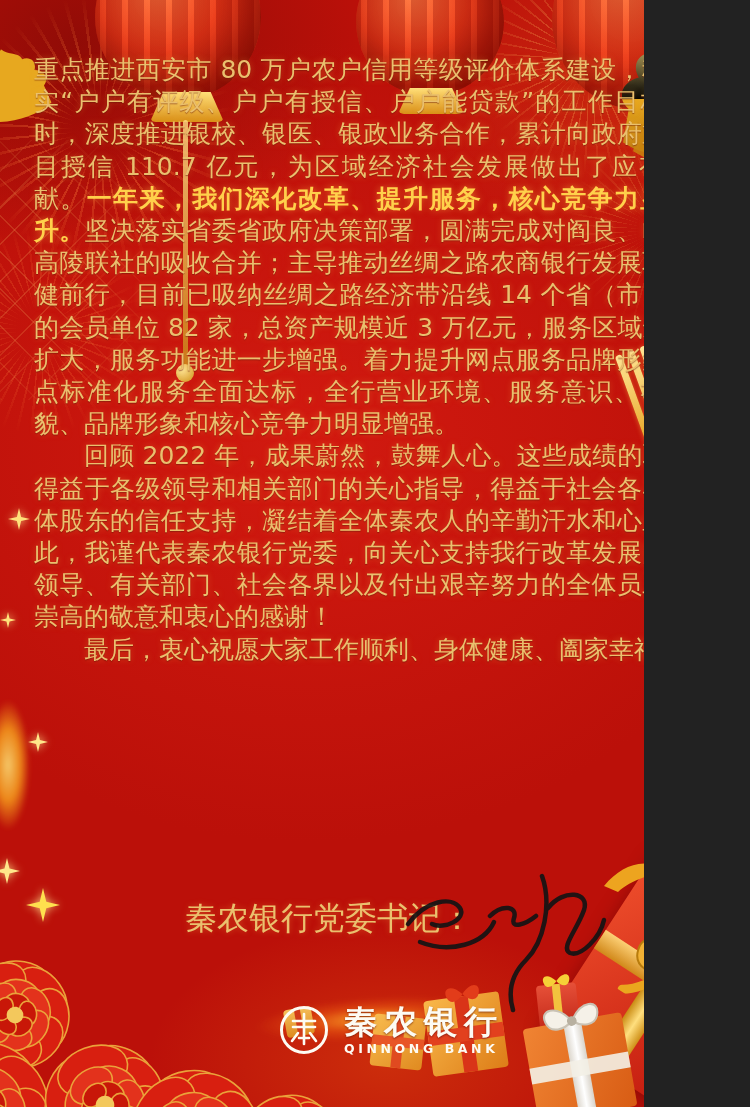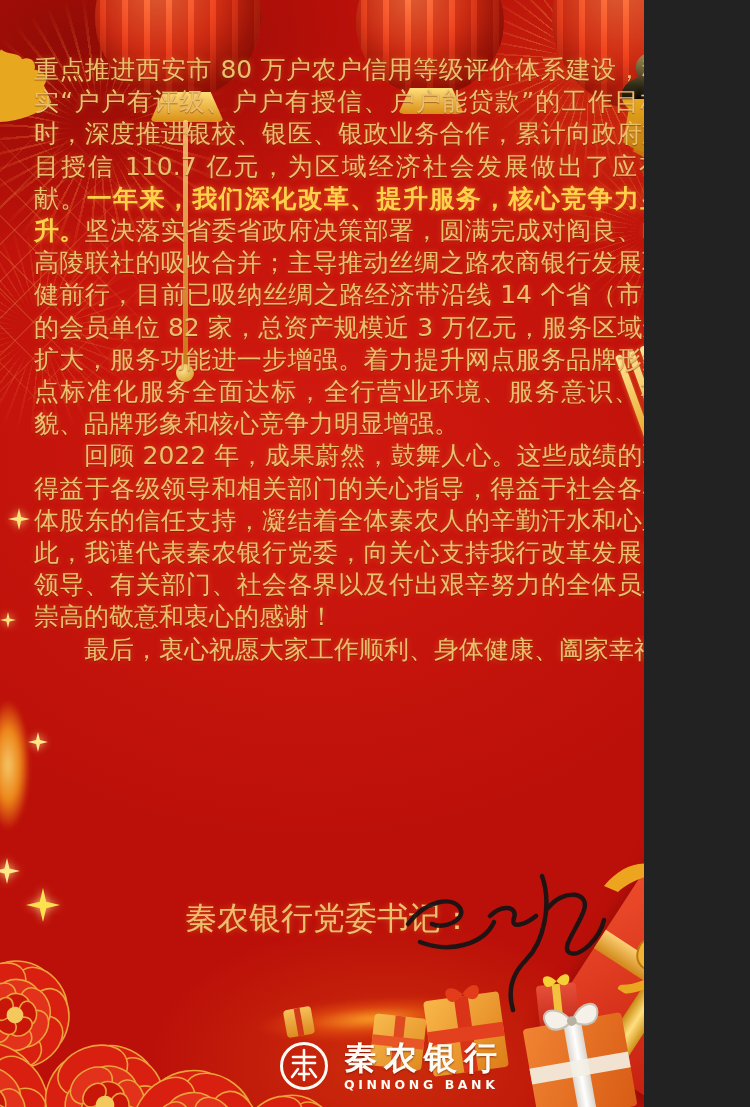--- a/index.html
+++ b/index.html
@@ -61,21 +61,21 @@
   .dateline{position:absolute;left:358px;top:960px;z-index:12;color:#eac06e;font-size:25px;
     letter-spacing:1px;text-shadow:0 0 6px rgba(255,180,70,.35);}
   #signature{position:absolute;left:392px;top:864px;z-index:13;}
   
   .peony{position:absolute;z-index:5;}
   
   .gift{position:absolute;z-index:6;border-radius:4px;}
   .gift .rv{position:absolute;top:0;bottom:0;left:50%;transform:translateX(-50%);}
   .gift .rh{position:absolute;left:0;right:0;top:50%;transform:translateY(-50%);}
   
-  #logo{position:absolute;left:278px;top:1040px;z-index:30;display:flex;align-items:center;gap:14px;}
+  #logo{position:absolute;left:278px;top:1004px;z-index:30;display:flex;align-items:center;gap:14px;}
   #logo .names{display:flex;flex-direction:column;line-height:1;}
   .cnname{color:#fdfbf3;font-size:33px;font-weight:600;letter-spacing:7px;
     text-shadow:0 1px 2px rgba(90,10,5,.6);}
   .enname{color:#fdfbf3;font-size:12.5px;font-weight:700;letter-spacing:3.6px;margin-top:5px;}
 </style>
 </head>
 <body>
 
 <div id="stage">
 

